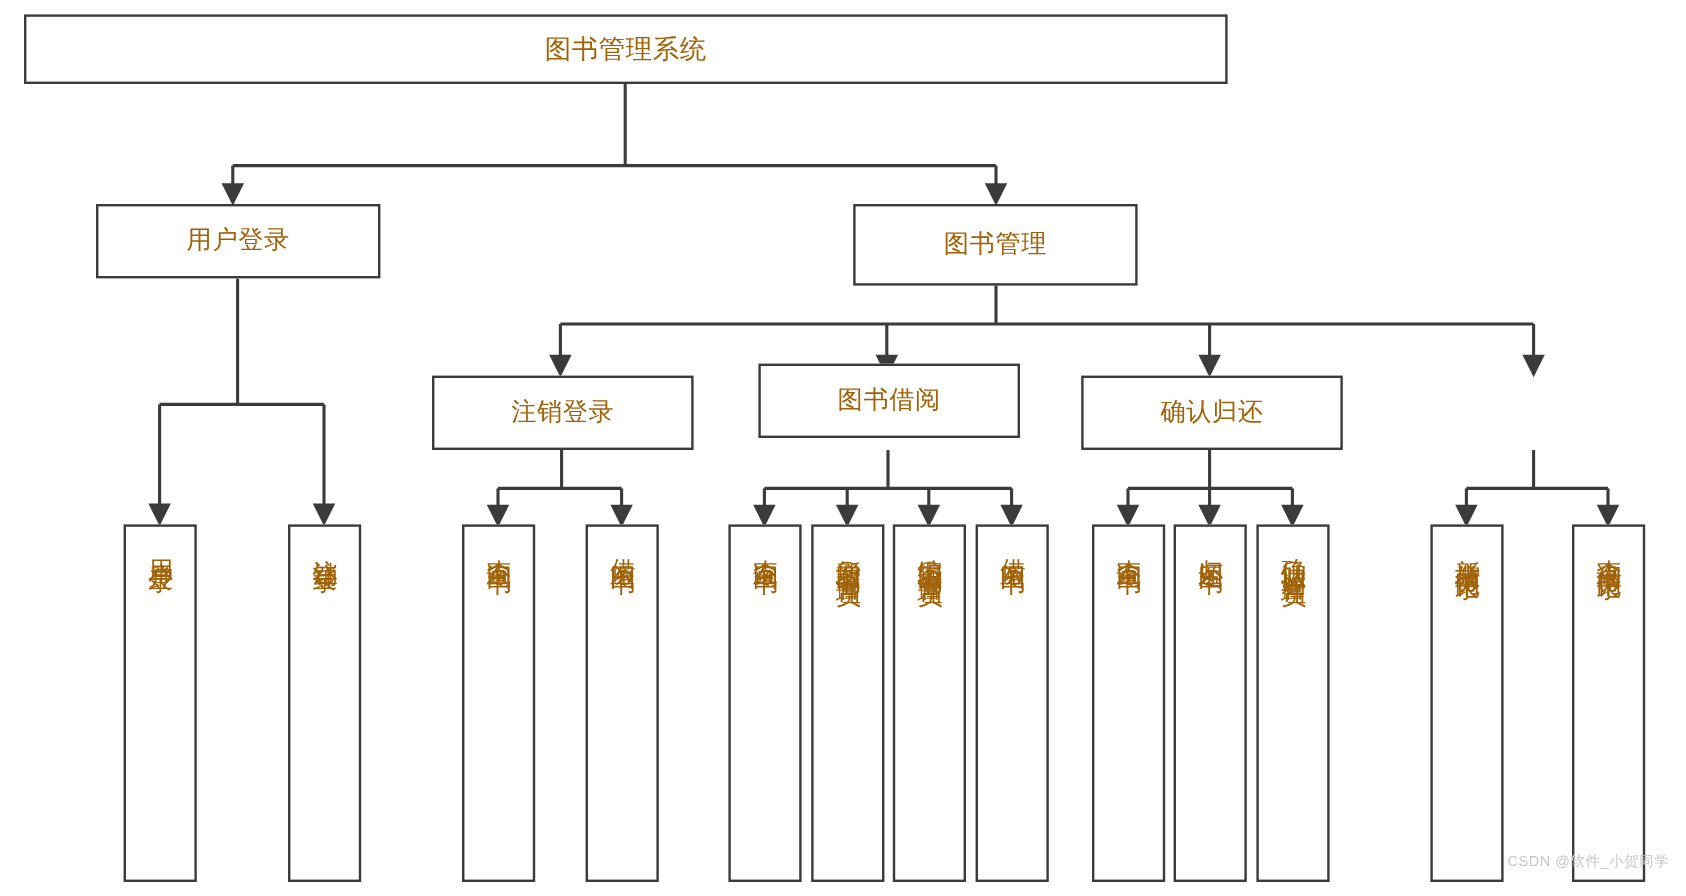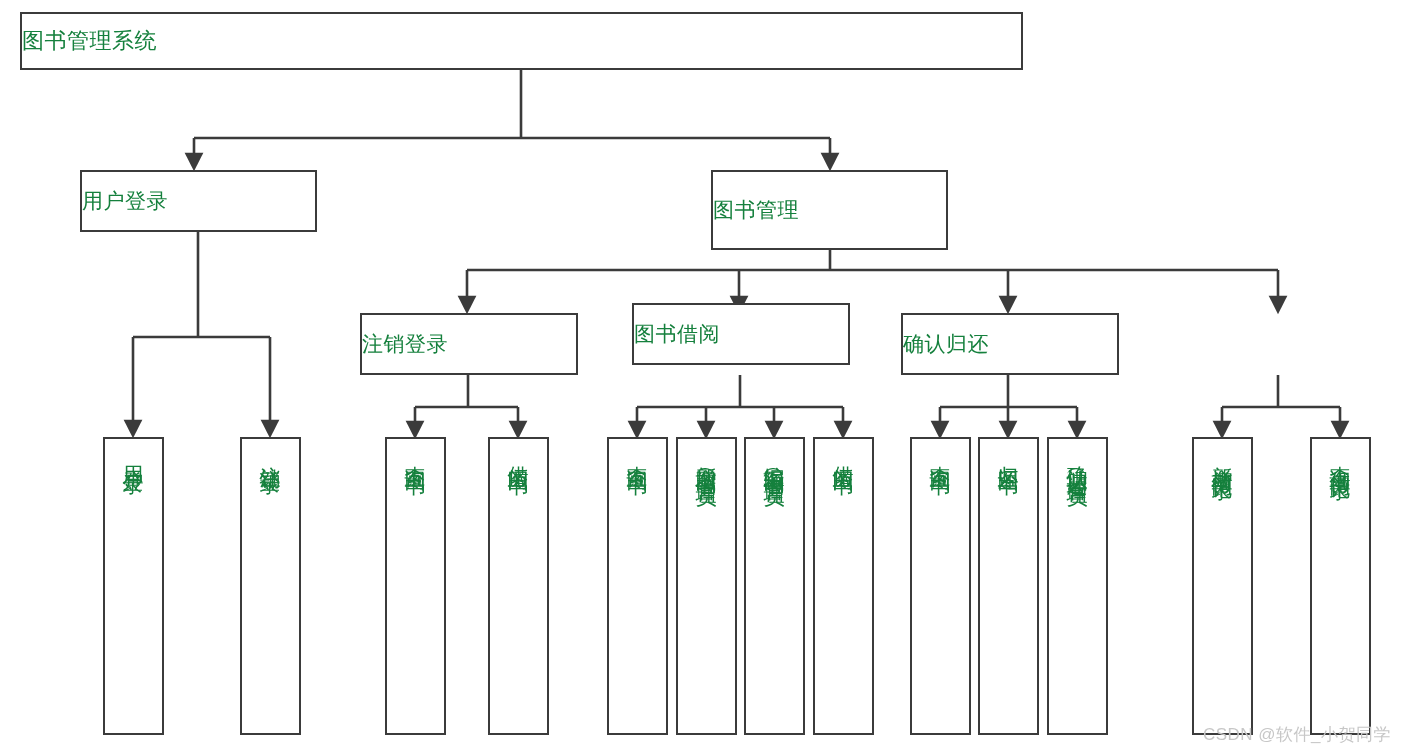--- a/index.html
+++ b/index.html
@@ -25,22 +25,22 @@
     width: 1405px;
     height: 747px;
   }
   .node {
     position: absolute;
     box-sizing: border-box;
     background: #ffffff;
     border: 2px solid #3b3b3b;
     display: flex;
     align-items: center;
-    justify-content: flex-start;
-    color: #15803d;
+    justify-content: center;
+    color: #a16207;
   }
   .node-label {
     display: block;
     text-align: center;
     line-height: 1.12;
     white-space: nowrap;
   }
   .node.horizontal .node-label {
     font-size: 21px;
     letter-spacing: 0.5px;
@@ -56,22 +56,22 @@
     letter-spacing: 3px;
     line-height: 1;
     margin: 0 auto;
   }
   .node.root .node-label {
     font-size: 22px;
   }
   #watermark {
     position: absolute;
     right: 14px;
-    bottom: 1px;
-    font-size: 17px;
+    bottom: 20px;
+    font-size: 12px;
     color: #c7c7c7;
     letter-spacing: 0.5px;
     user-select: none;
     white-space: nowrap;
   }
 </style>
 </head>
 <body>
 
 <div id="diagram-root">
@@ -127,21 +127,21 @@
   </svg>
 
   <div class="node horizontal root" style="left:20px; top:12px; width:1003px; height:58px;">
     <span class="node-label">图书管理系统</span>
   </div>
 
   <div class="node horizontal" style="left:80px; top:170px; width:237px; height:62px;">
     <span class="node-label">用户登录</span>
   </div>
 
-  <div class="node horizontal" style="left:711px; top:170px; width:237px; height:80px;">
+  <div class="node horizontal" style="left:711px; top:170px; width:237px; height:68px;">
     <span class="node-label">图书管理</span>
   </div>
 
   <div class="node horizontal" style="left:360px; top:313px; width:218px; height:62px;">
     <span class="node-label">注销登录</span>
   </div>
 
   <div class="node horizontal" style="left:632px; top:303px; width:218px; height:62px;">
     <span class="node-label">图书借阅</span>
   </div>

